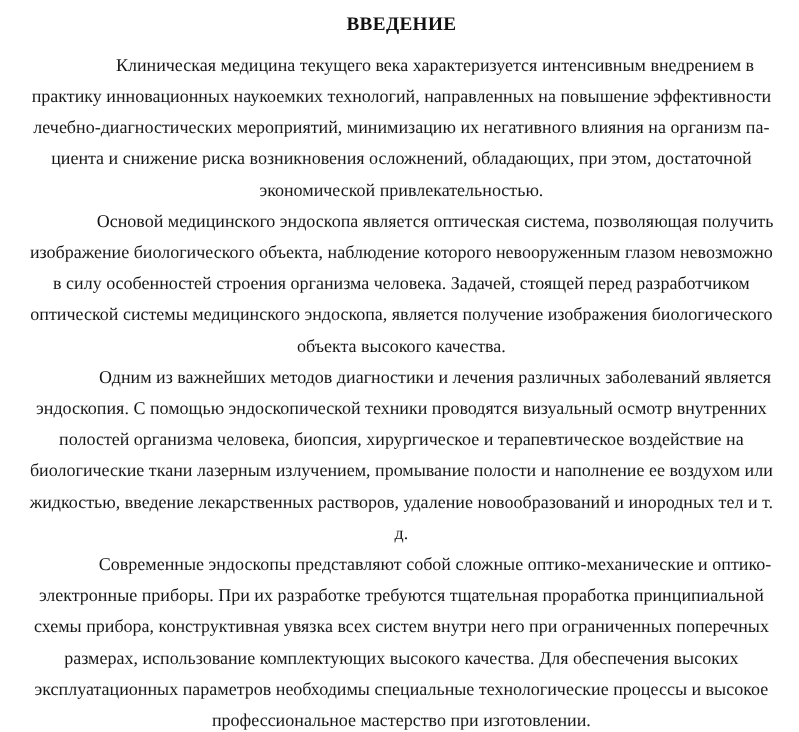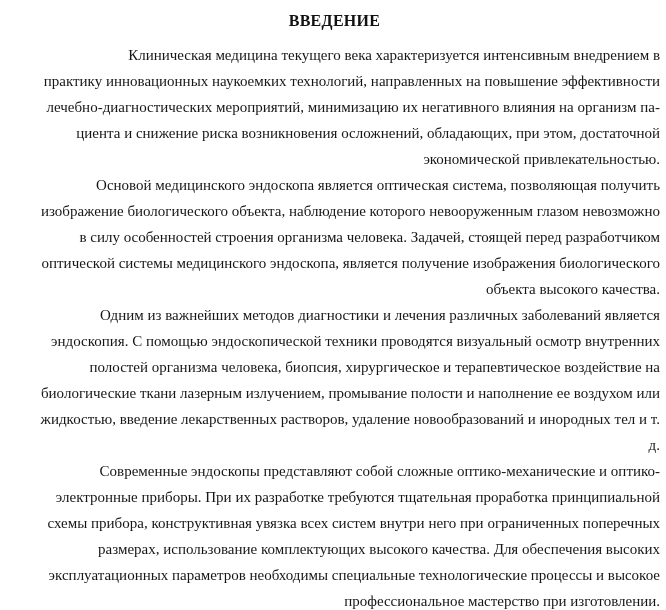--- a/index.html
+++ b/index.html
@@ -30,21 +30,21 @@
   }
   .content {
     margin-top: 11px;
   }
   .para {
     margin: 0;
     font-size: 15px;
     line-height: 26px;
     text-indent: 56px;
     white-space: pre;      
-    text-align: right;
+    text-align: center;
     color: #161616;
   }
 </style>
 </head>
 <body>
 
 <div class="page">
   <h1 class="doc-title">ВВЕДЕНИЕ</h1>
   <div class="content">
     <p class="para">Клиническая медицина текущего века характеризуется интенсивным внедрением в

